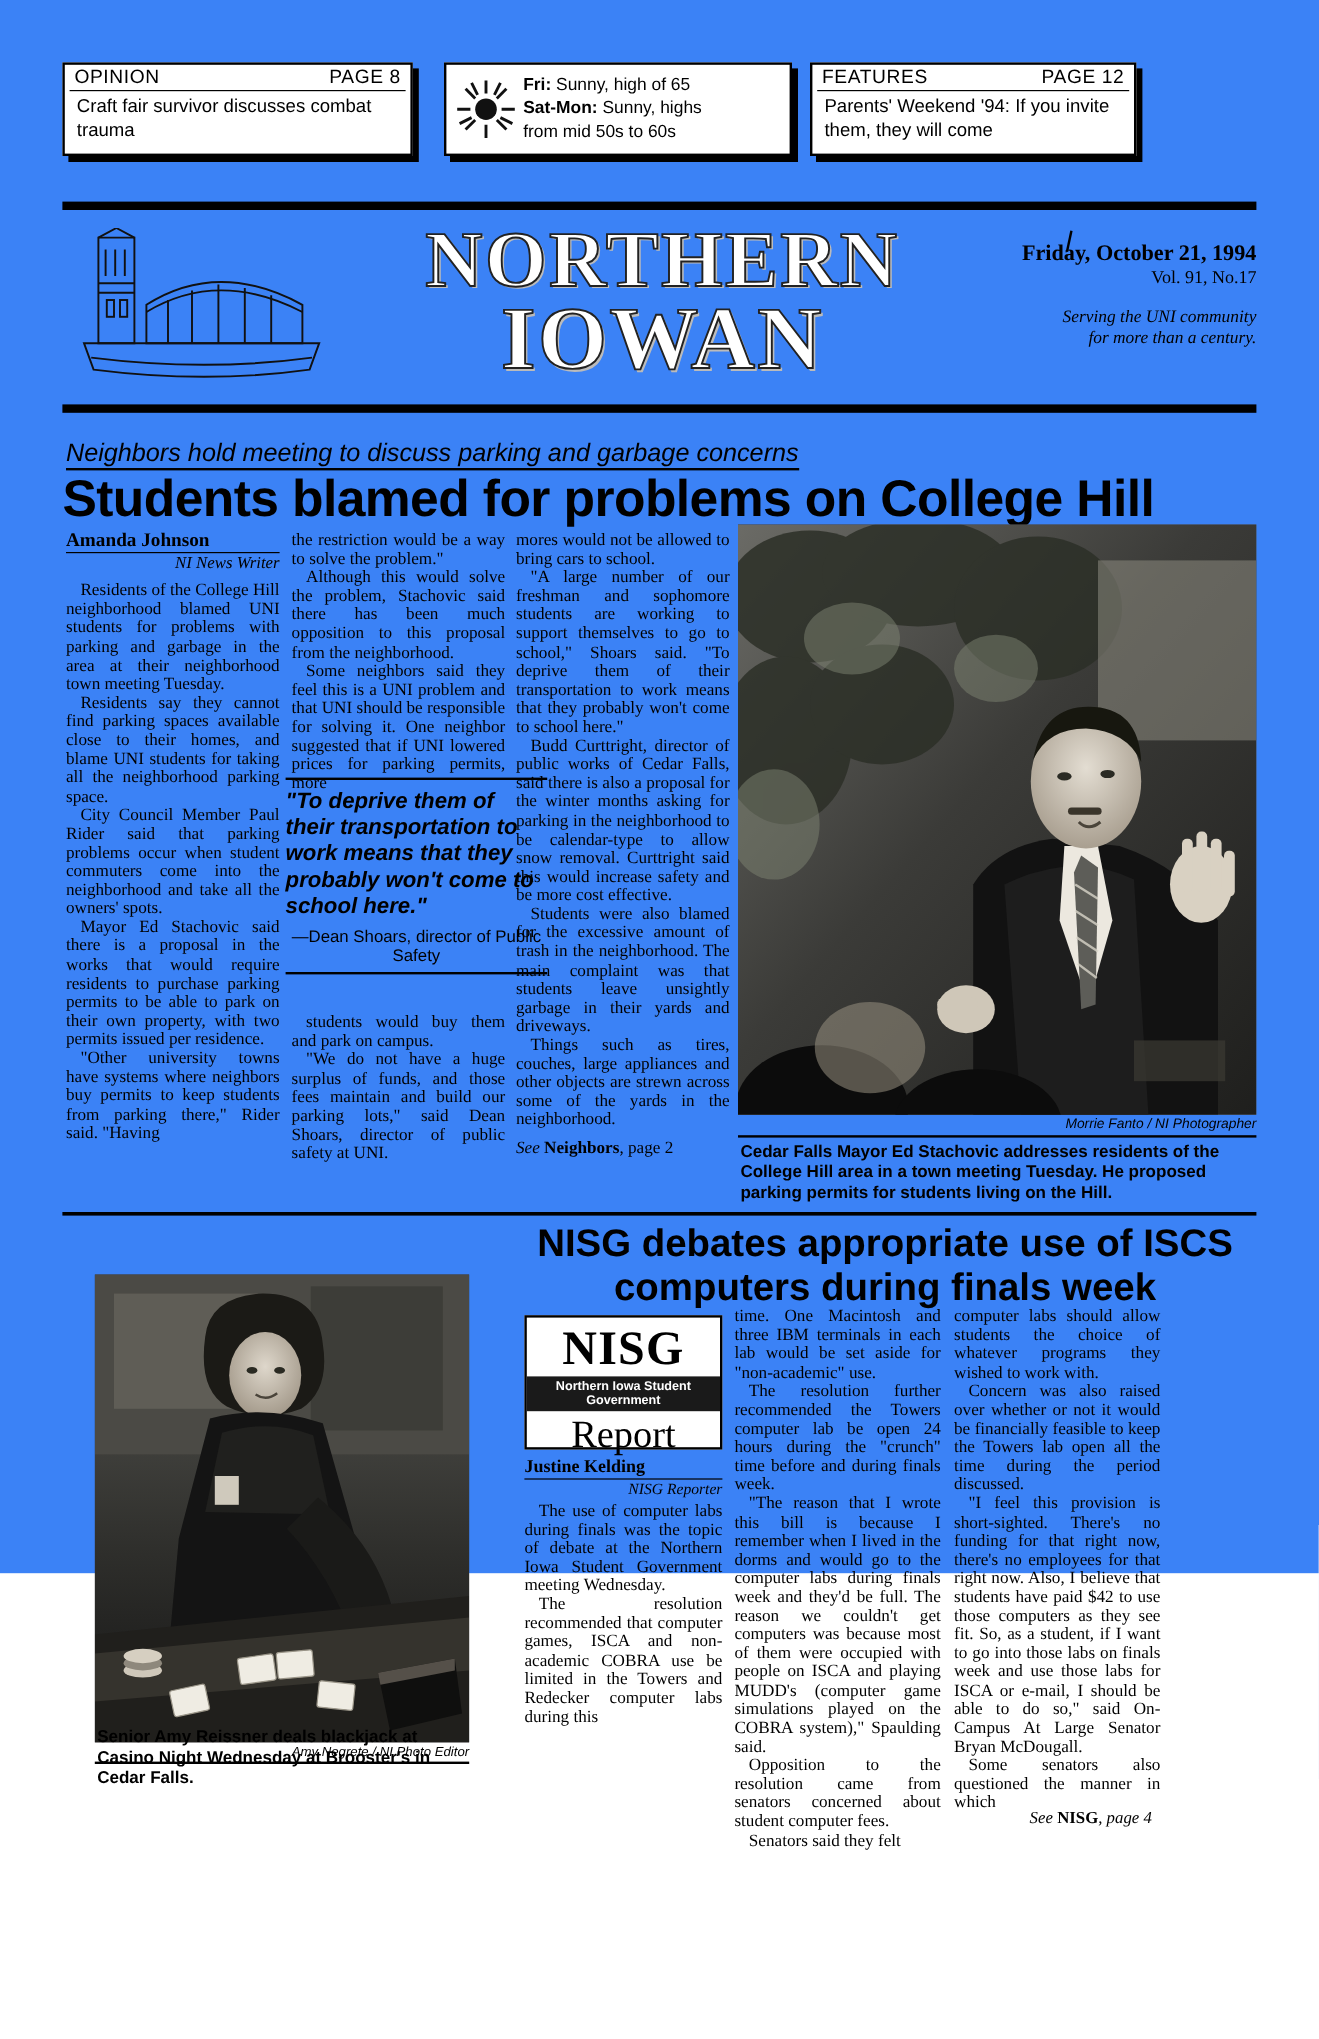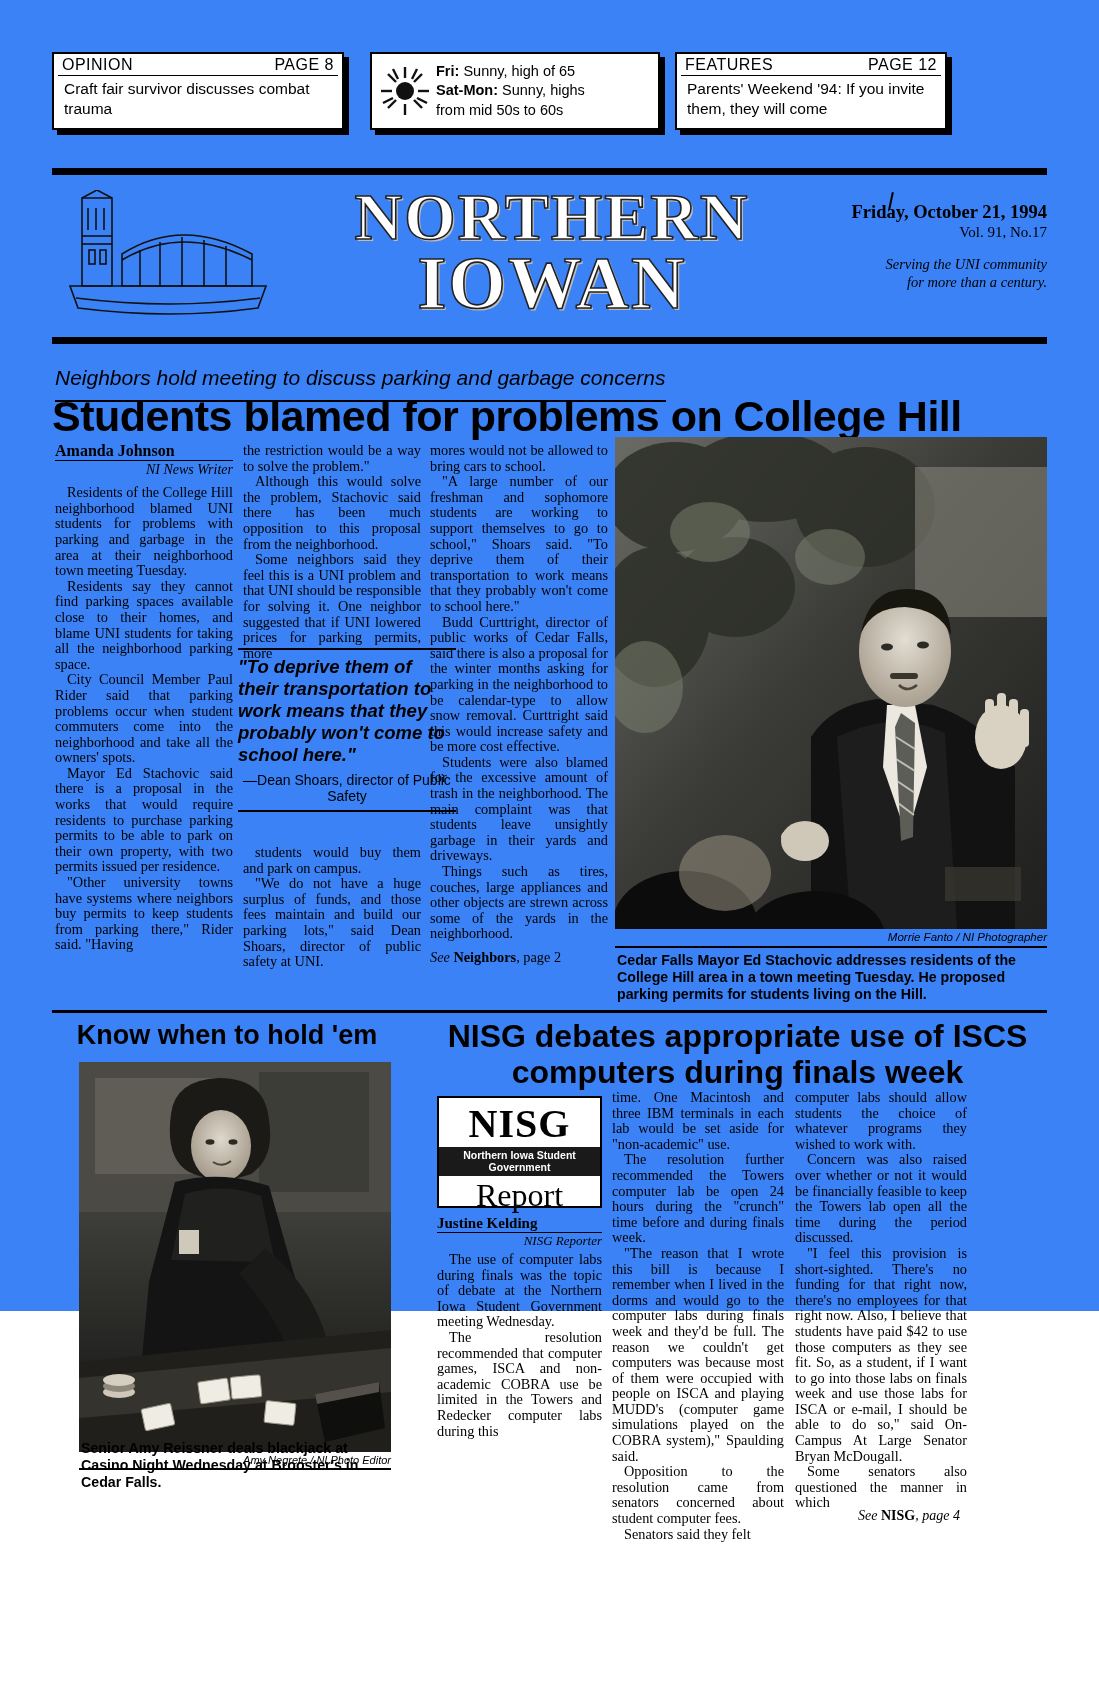--- a/index.html
+++ b/index.html
@@ -124,21 +124,21 @@
   .tick { position: absolute; left: 890px; top: 192px; width: 2px; height: 18px; background: #000; transform: rotate(12deg); }
 
   
   .kicker {
     position: absolute;
     left: 55px; top: 366px;
     font-family: "Liberation Sans", sans-serif;
     font-style: italic;
     font-size: 21px;
     border-bottom: 2px solid #000;
-    padding-bottom: 10px;
+    padding-bottom: 0;
   }
   .headline {
     position: absolute;
     left: 52px; top: 392px; width: 1000px;
     font-family: "Liberation Sans", sans-serif;
     font-weight: bold;
     font-size: 43px;
     letter-spacing: -0.5px;
   }
 
@@ -491,21 +491,20 @@
       </g>
       <rect x="330" y="430" width="76" height="34" fill="#3c3a33" opacity="0.7"></rect>
     </svg>
   </div>
   <div class="photo-credit">Morrie Fanto / NI Photographer</div>
   <div class="photo-rule"></div>
   <div class="photo-cap">Cedar Falls Mayor Ed Stachovic addresses residents of the College Hill area in a town  meeting Tuesday. He proposed parking permits for students living on the Hill.</div>
 
   <div class="divider"></div>
 
-  <div class="know-title">Know when to hold 'em</div>
 
   <div class="photo-blackjack">
     <svg width="312" height="390" viewBox="0 0 312 390">
       <defs>
         <linearGradient id="bg2" x1="0" y1="0" x2="0" y2="1">
           <stop offset="0%" stop-color="#5a5a55"></stop>
           <stop offset="60%" stop-color="#2e2e2b"></stop>
           <stop offset="100%" stop-color="#141414"></stop>
         </linearGradient>
         <radialGradient id="face2" cx="50%" cy="40%" r="60%">

